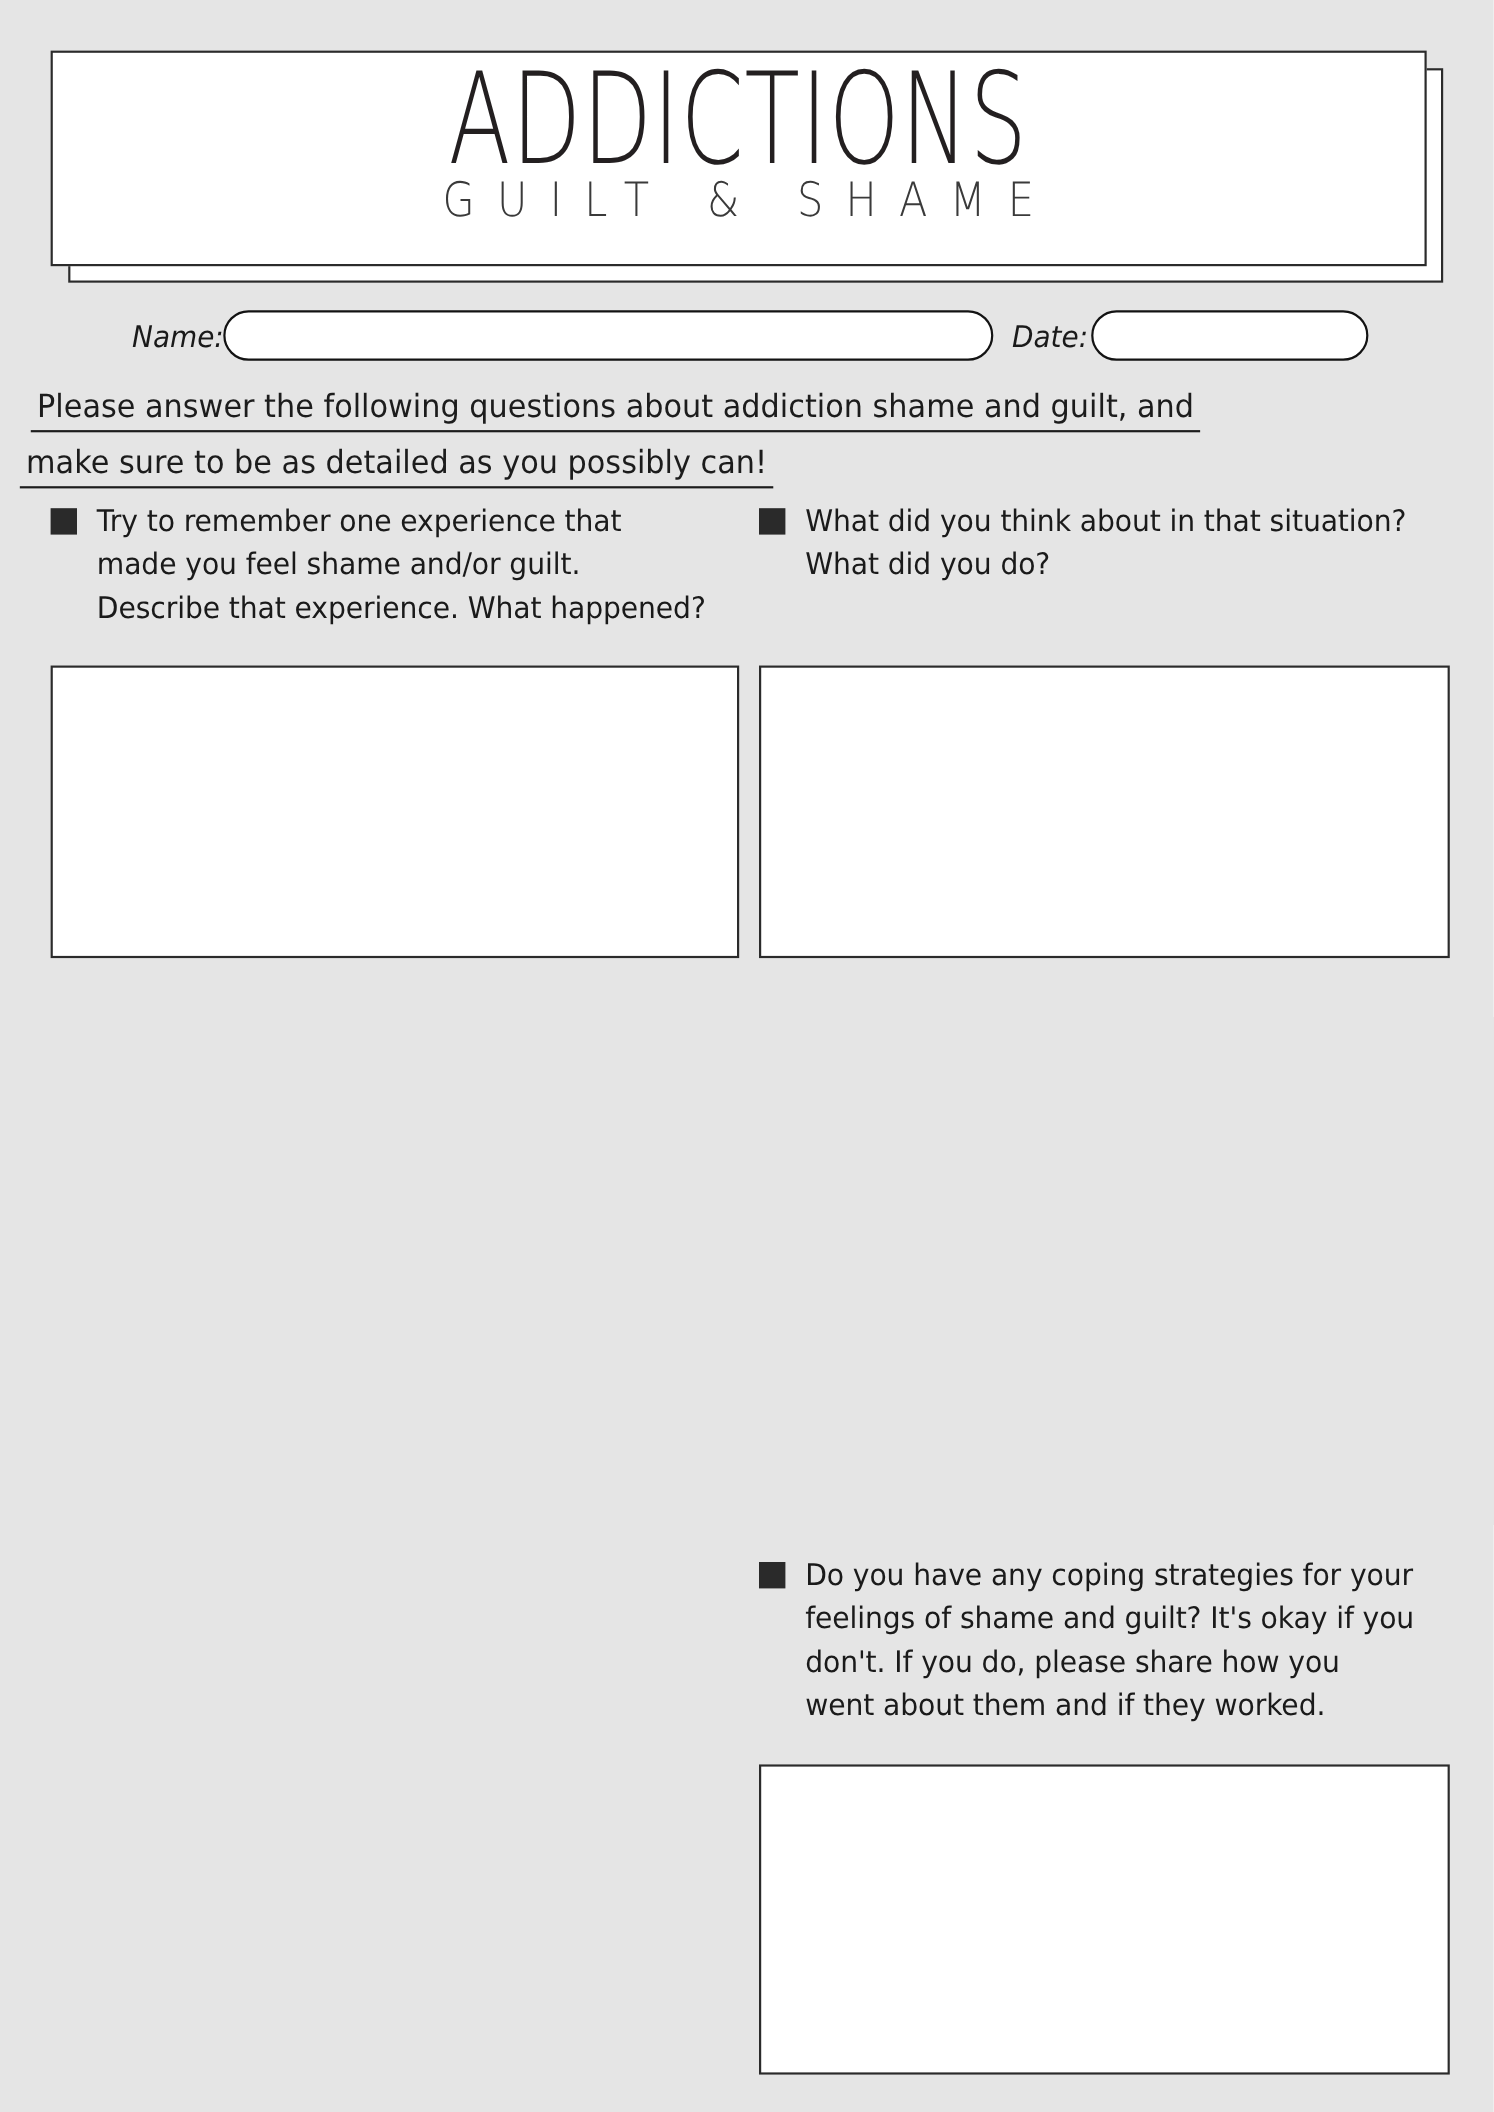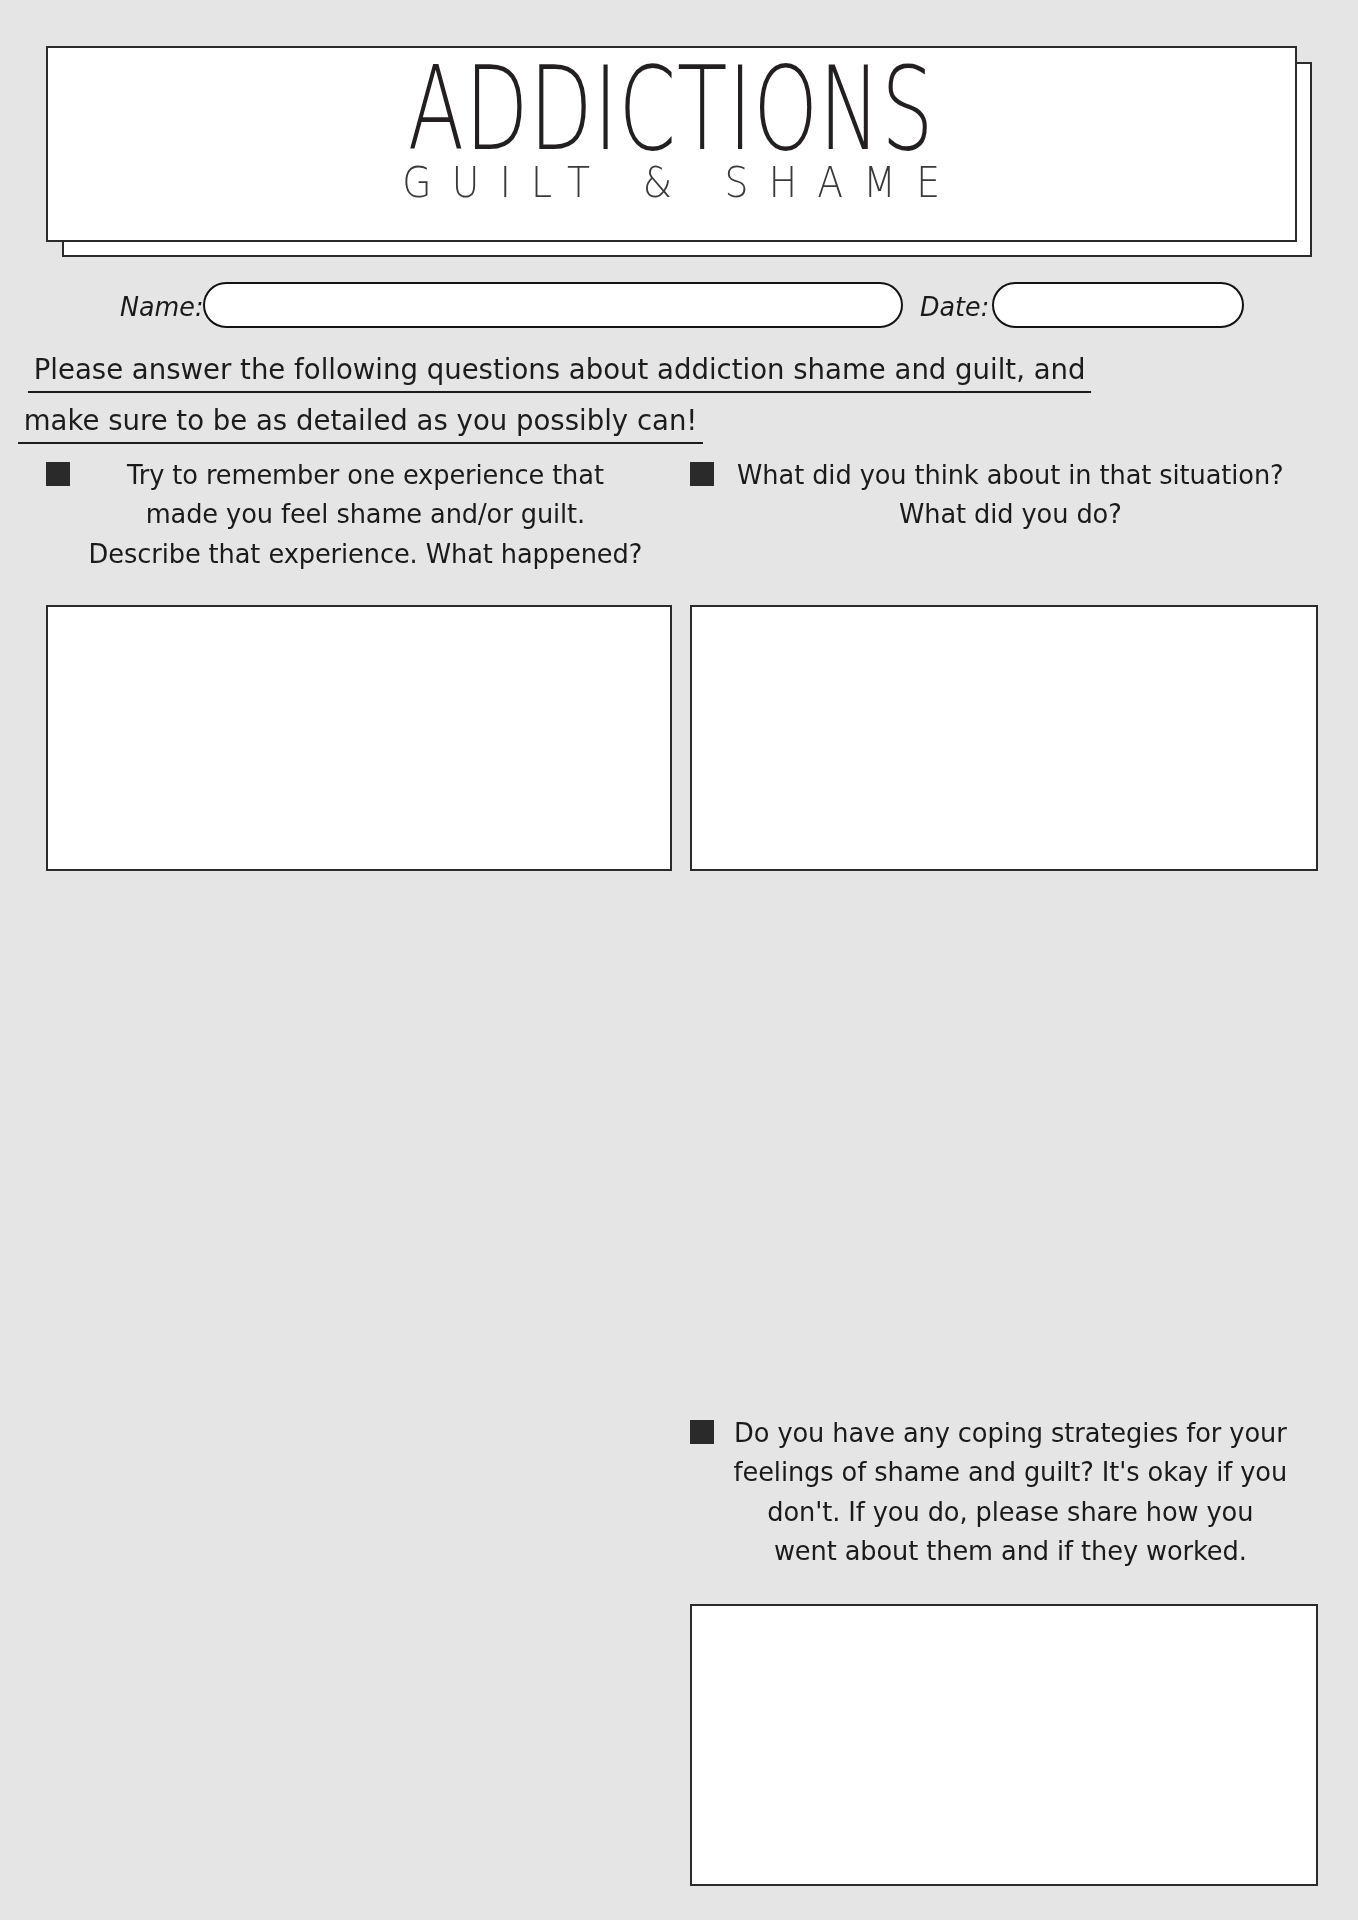--- a/index.html
+++ b/index.html
@@ -140,21 +140,20 @@
     width: 1358px;
   }
   .qrow { position: relative; width: 1358px; }
   .qrow-1 { height: 479px; }
   .qrow-2 { height: 479px; }
   .qrow-3 { height: 470px; }
 
   .qcell {
     position: absolute;
     top: 0;
-    text-align: center;
   }
   .qcell-left  { left: 46px;  width: 626px; }
   .qcell-right { left: 690px; width: 628px; }
 
   .qhead {
     display: flex;
     align-items: flex-start;
     gap: 18px;
   }
   .bullet {

